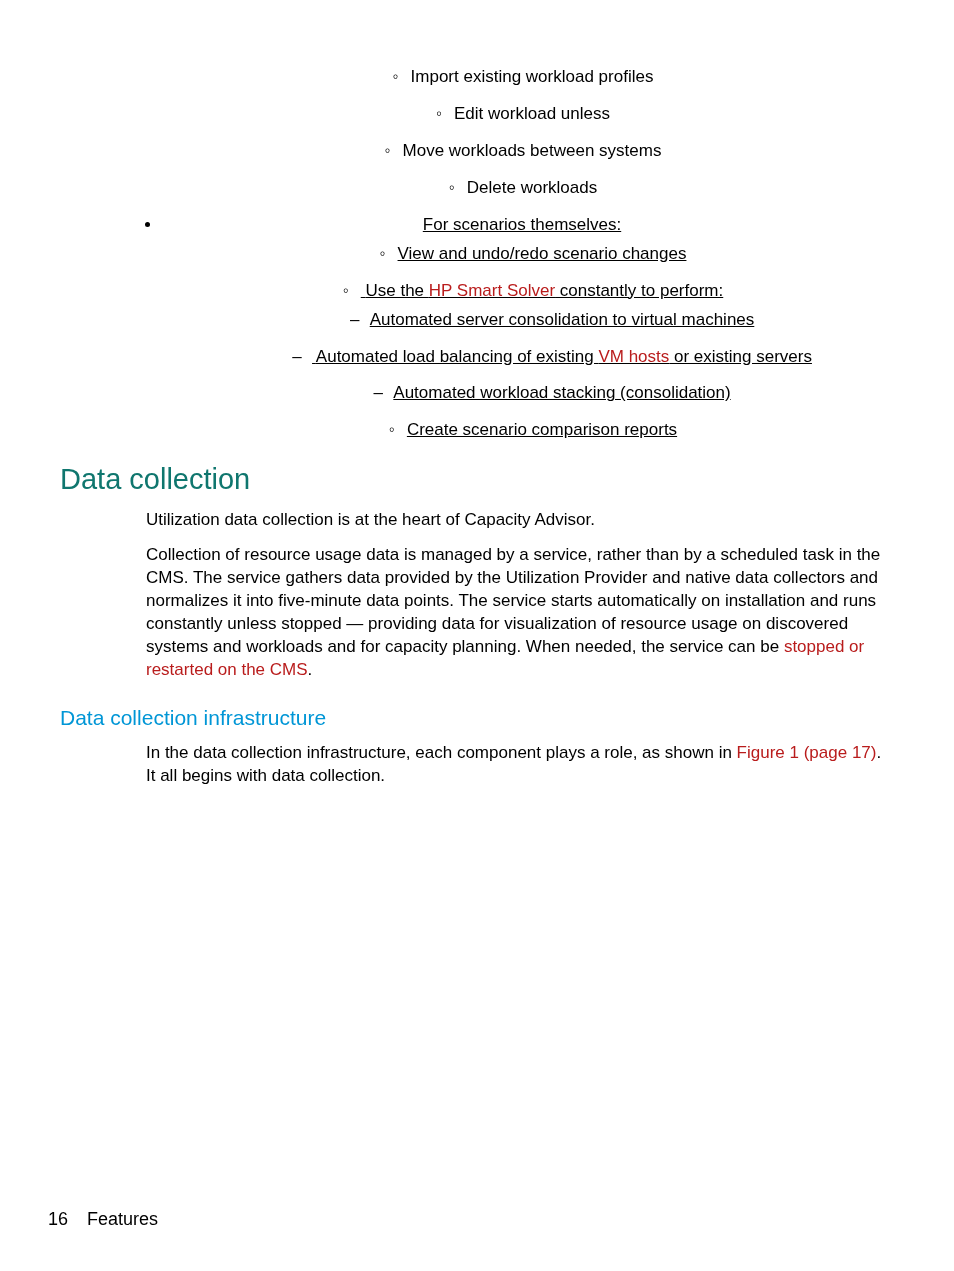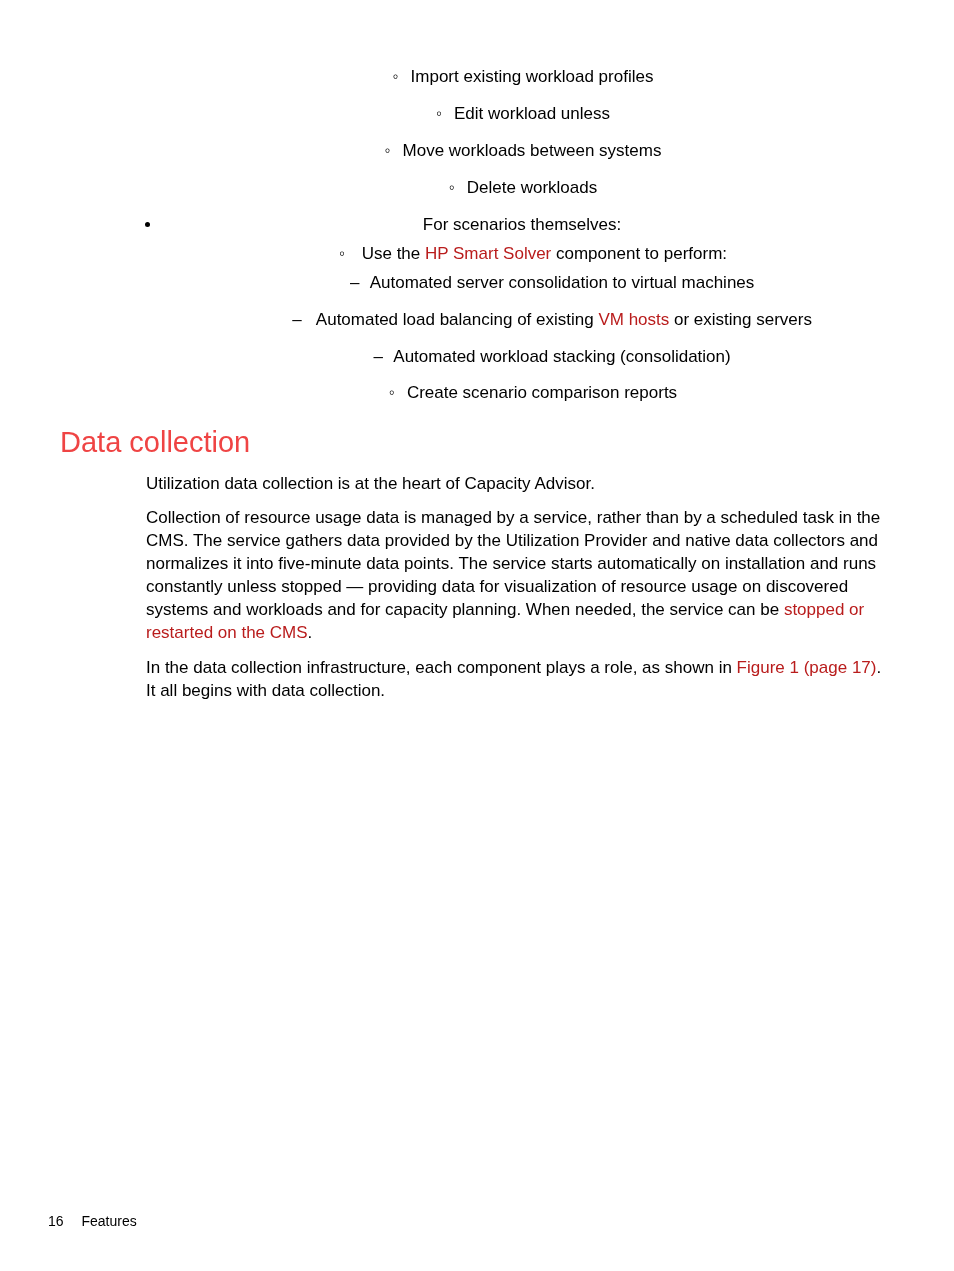--- a/index.html
+++ b/index.html
@@ -16,20 +16,21 @@
     position: relative;
     background: #fff;
   }
   .content {
     margin-left: 70px;
   }
   ul.lv1 {
     list-style: disc;
     padding-left: 20px;
     margin: 12px;
+    text-decoration: underline;
   }
   ul.lv2 {
     list-style: none;
     padding-left: 40px;
     margin: 0;
   }
   ul.lv2 > li::before {
     content: "◦";
     display: inline-block;
     width: 30px;
@@ -46,41 +47,41 @@
     width: 30px;
     margin-left: -30px;
   }
   li {
     margin: 6px 0 14px 0;
     text-align: center;
   }
   h1 {
     font-size: 29px;
     font-weight: 300;
-    color: #ef4444;
+    color: #0f766e;
     margin: 18px 0 10px -70px;
   }
   h2 {
     font-size: 21px;
     font-weight: 300;
     color: #0096d6;
     margin: 22px 0 10px -70px;
   }
   p {
     margin: 8px 0 12px 16px;
   }
   a.link {
     color: #b91c1c;
     text-decoration: none;
   }
   .footer {
     position: absolute;
     bottom: 40px;
     left: 48px;
-    font-size: 14px;
+    font-size: 18px;
   }
   .page-no {
     margin-right: 14px;
   }
 </style>
 </head>
 <body>
 
 <div class="content">
 
@@ -88,22 +89,23 @@
     <li>Import existing workload profiles</li>
     <li>Edit workload unless</li>
     <li>Move workloads between systems</li>
     <li>Delete workloads</li>
   </ul>
 
   <ul class="lv1">
     <li>
       <span>For scenarios themselves:</span>
       <ul class="lv2">
+        <li>View and undo/redo scenario changes</li>
         <li>
-          <span>Use the </span><a class="link">HP Smart Solver</a><span> component to perform:</span>
+          <span>Use the </span><a class="link">HP Smart Solver</a><span> constantly to perform:</span>
           <ul class="lv3">
             <li>Automated server consolidation to virtual machines</li>
             <li>
               <span>Automated load balancing of existing </span><a class="link">VM hosts</a><span> or existing servers</span>
             </li>
             <li>Automated workload stacking (consolidation)</li>
           </ul>
         </li>
         <li>Create scenario comparison reports</li>
       </ul>
@@ -111,20 +113,21 @@
   </ul>
 
   <h1>Data collection</h1>
 
   <p>Utilization data collection is at the heart of Capacity Advisor.</p>
 
   <p>
     <span>Collection of resource usage data is managed by a service, rather than by a scheduled task in the CMS. The service gathers data provided by the Utilization Provider and native data collectors and normalizes it into five-minute data points. The service starts automatically on installation and runs constantly unless stopped — providing data for visualization of resource usage on discovered systems and workloads and for capacity planning. When needed, the service can be </span><a class="link">stopped or restarted on the CMS</a><span>.</span>
   </p>
 
+  <h2>Data collection infrastructure</h2>
 
   <p>
     <span>In the data collection infrastructure, each component plays a role, as shown in </span><a class="link">Figure 1 (page 17)</a><span>. It all begins with data collection.</span>
   </p>
 
 </div>
 
 <div class="footer">
   <span class="page-no">16</span>
   <span>Features</span>

